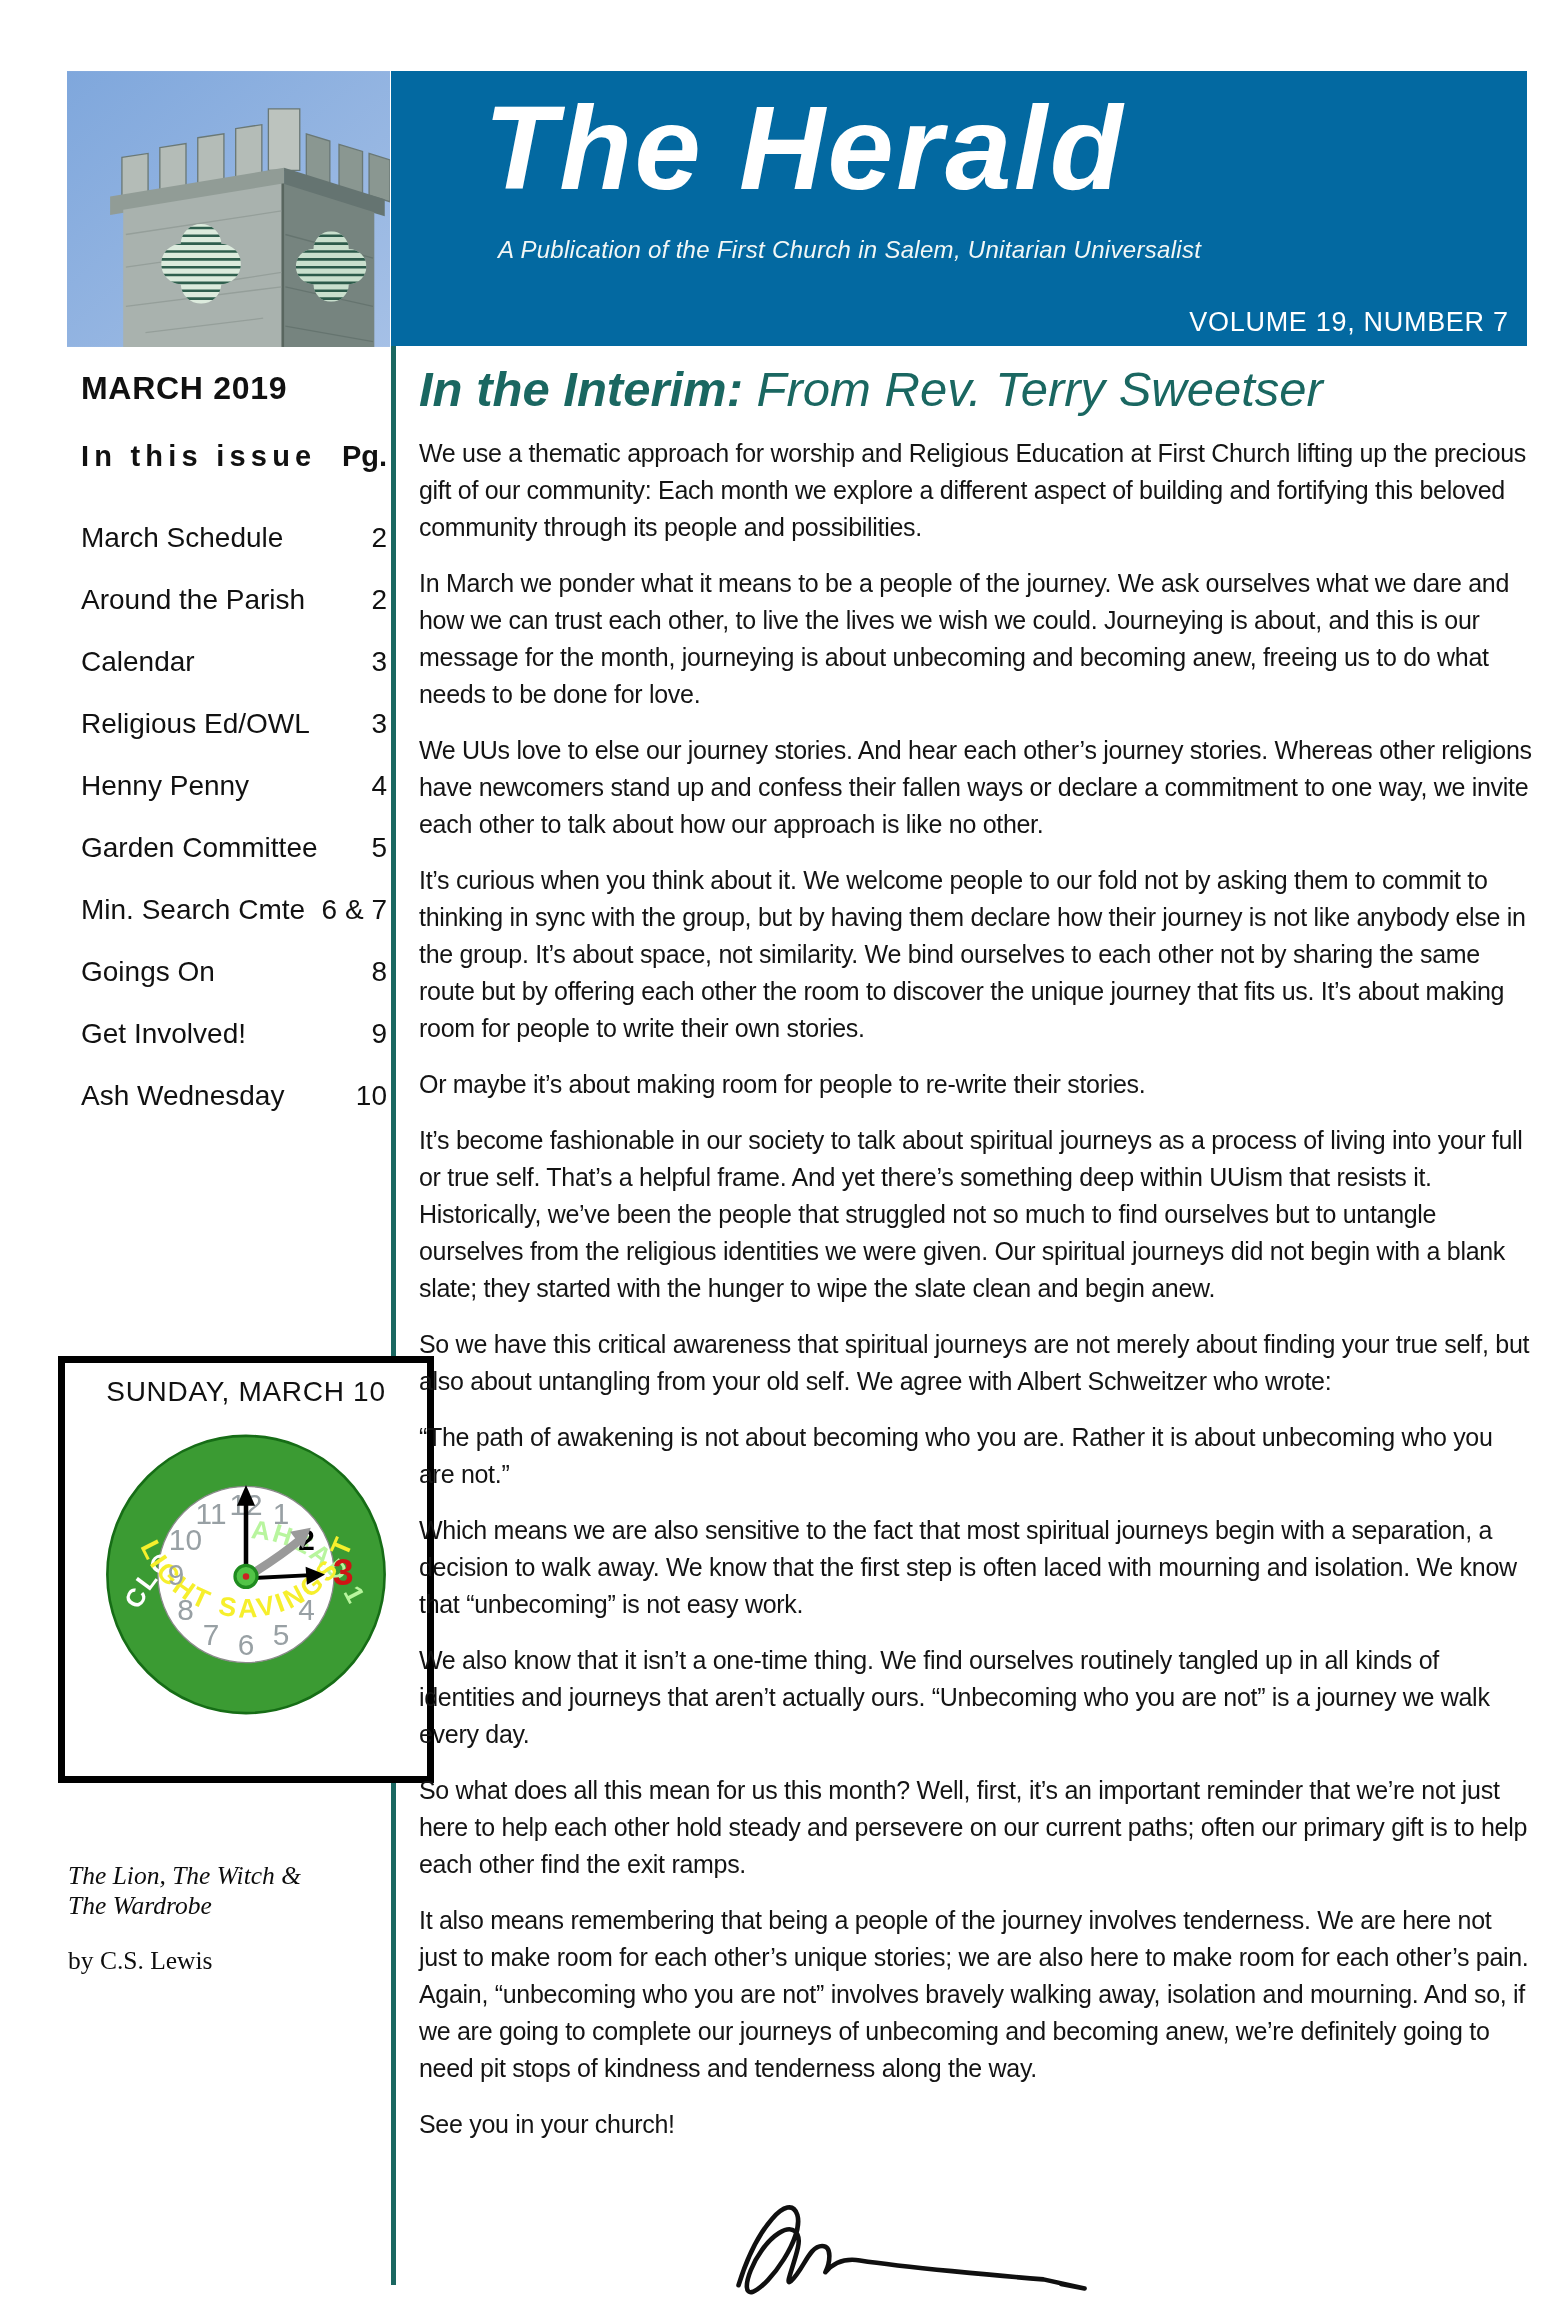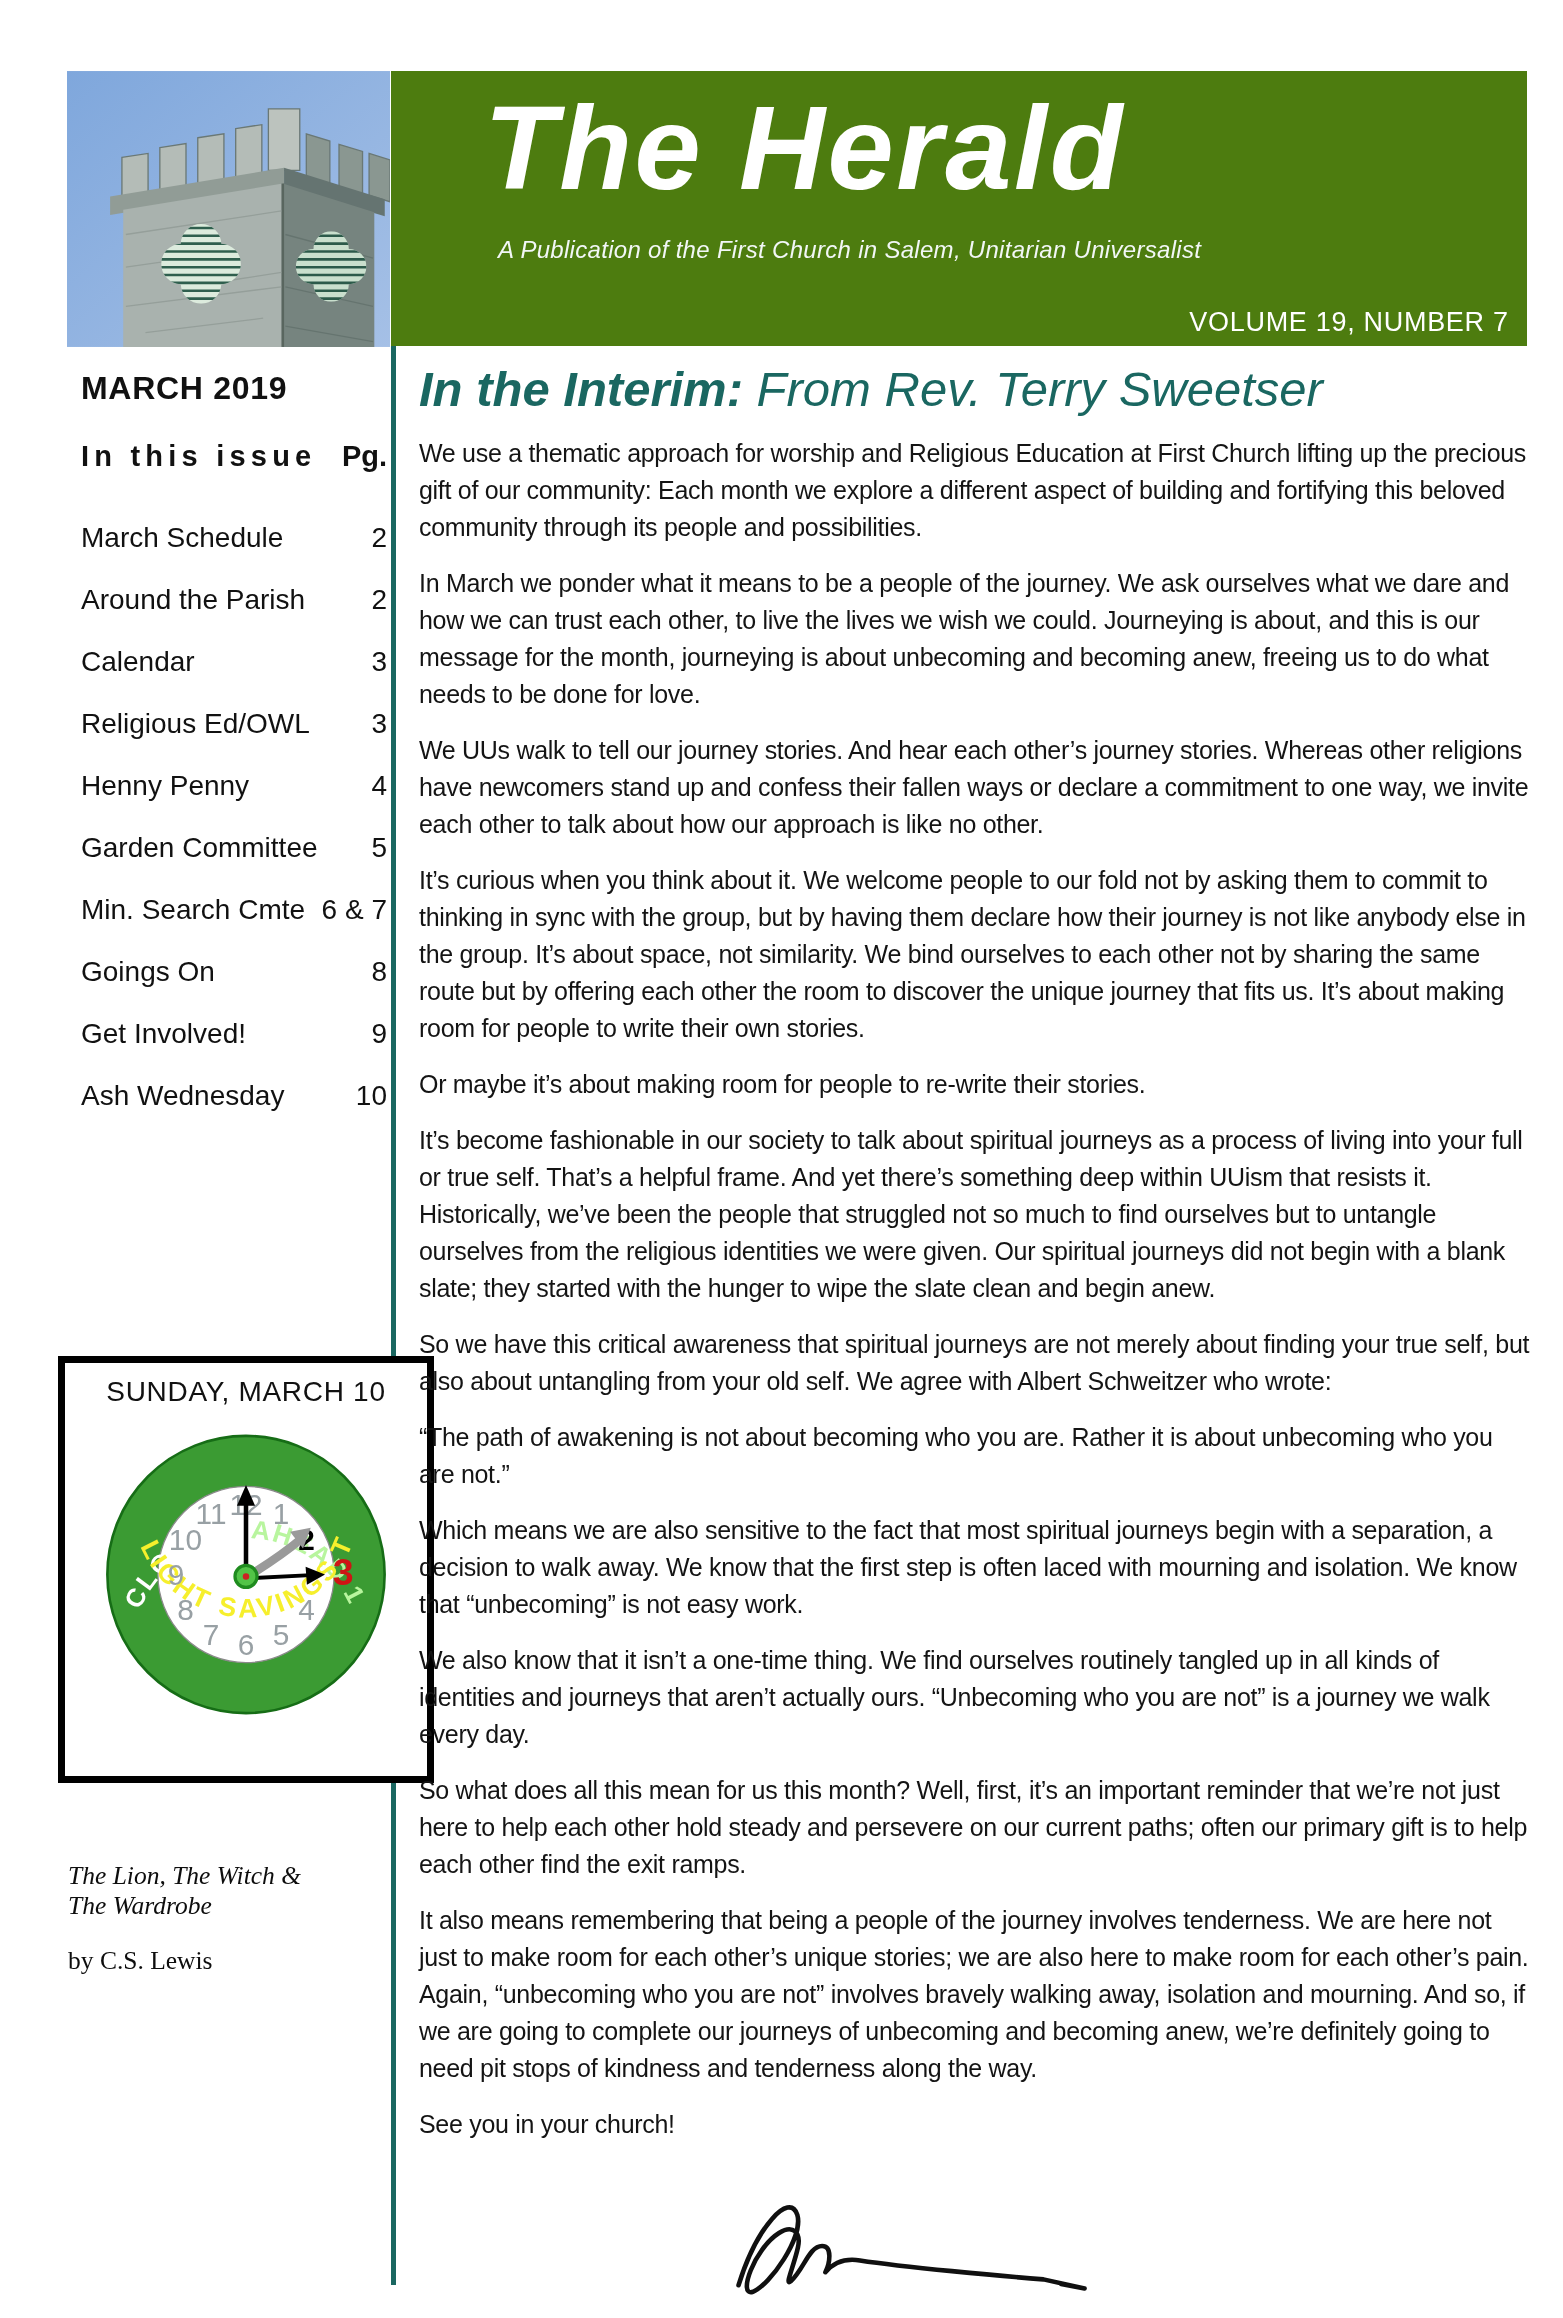--- a/index.html
+++ b/index.html
@@ -2,21 +2,21 @@
 <html style="font-size:10.5px"><head>
 <meta charset="utf-8">
 <style>
   html,body{margin:0;padding:0;}
   body{
     width:1564px;height:2319px;position:relative;background:#ffffff;
     font-family:"Liberation Sans",sans-serif;color:#111;overflow:hidden;
   }
   
   .photo{position:absolute;left:67px;top:71px;width:323px;height:276px;}
-  .banner{position:absolute;left:391px;top:71px;width:1136px;height:275px;background:#4d7c0f;}
+  .banner{position:absolute;left:391px;top:71px;width:1136px;height:275px;background:#0369a1;}
   .banner .title{
     position:absolute;left:93px;top:17px;color:#fff;
     font-size:119px;font-style:italic;font-weight:bold;letter-spacing:2.6px;line-height:1;
   }
   .banner .subtitle{
     position:absolute;left:107px;top:165px;color:#f2f7f6;
     font-size:24px;font-style:italic;font-weight:500;letter-spacing:0.3px;
   }
   .banner .volume{
     position:absolute;right:18.3px;bottom:7.9px;color:#fff;
@@ -266,21 +266,21 @@
   <div class="q-attr">by C.S. Lewis</div>
 </div>
 
 <div class="article-heading">
   <span class="hb">In the Interim:</span><span> From Rev. Terry Sweetser</span>
 </div>
 
 <div class="article-body">
     <p>We use a thematic approach for worship and Religious Education at First Church lifting up the precious gift of our community: Each month we explore a different aspect of building and fortifying this beloved community through its people and possibilities.</p>
     <p>In March we ponder what it means to be a people of the journey. We ask ourselves what we dare and how we can trust each other, to live the lives we wish we could. Journeying is about, and this is our message for the month, journeying is about unbecoming and becoming anew, freeing us to do what needs to be done for love.</p>
-    <p>We UUs walk to tell our journey stories. And hear each other’s journey stories. Whereas other religions have newcomers stand up and confess their fallen ways or declare a commitment to one way, we invite each other to talk about how our approach is like no other.</p>
+    <p>We UUs love to else our journey stories. And hear each other’s journey stories. Whereas other religions have newcomers stand up and confess their fallen ways or declare a commitment to one way, we invite each other to talk about how our approach is like no other.</p>
     <p>It’s curious when you think about it. We welcome people to our fold not by asking them to commit to thinking in sync with the group, but by having them declare how their journey is not like anybody else in the group. It’s about space, not similarity. We bind ourselves to each other not by sharing the same route but by offering each other the room to discover the unique journey that fits us. It’s about making room for people to write their own stories.</p>
     <p>Or maybe it’s about making room for people to re-write their stories.</p>
     <p>It’s become fashionable in our society to talk about spiritual journeys as a process of living into your full or true self. That’s a helpful frame. And yet there’s something deep within UUism that resists it. Historically, we’ve been the people that struggled not so much to find ourselves but to untangle ourselves from the religious identities we were given. Our spiritual journeys did not begin with a blank slate; they started with the hunger to wipe the slate clean and begin anew.</p>
     <p>So we have this critical awareness that spiritual journeys are not merely about finding your true self, but also about untangling from your old self. We agree with Albert Schweitzer who wrote:</p>
     <p>“The path of awakening is not about becoming who you are. Rather it is about unbecoming who you are not.”</p>
     <p>Which means we are also sensitive to the fact that most spiritual journeys begin with a separation, a decision to walk away. We know that the first step is often laced with mourning and isolation. We know that “unbecoming” is not easy work.</p>
     <p>We also know that it isn’t a one-time thing. We find ourselves routinely tangled up in all kinds of identities and journeys that aren’t actually ours. “Unbecoming who you are not” is a journey we walk every day.</p>
     <p>So what does all this mean for us this month? Well, first, it’s an important reminder that we’re not just here to help each other hold steady and persevere on our current paths; often our primary gift is to help each other find the exit ramps.</p>
     <p>It also means remembering that being a people of the journey involves tenderness. We are here not just to make room for each other’s unique stories; we are also here to make room for each other’s pain. Again, “unbecoming who you are not” involves bravely walking away, isolation and mourning. And so, if we are going to complete our journeys of unbecoming and becoming anew, we’re definitely going to need pit stops of kindness and tenderness along the way.</p>
     <p>See you in your church!</p>

